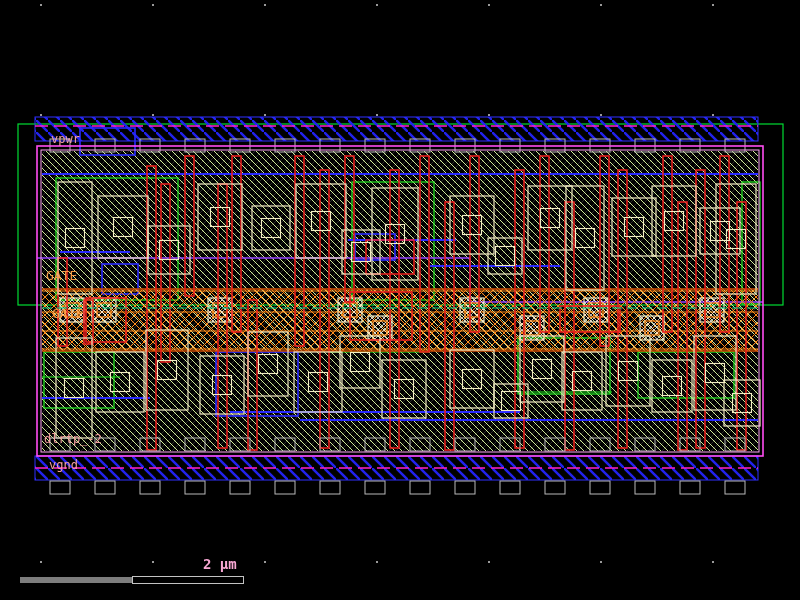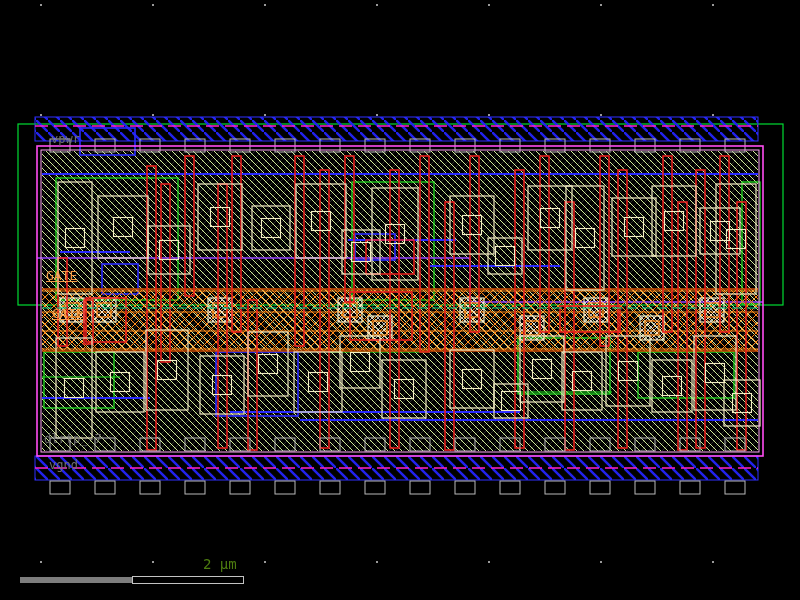--- a/index.html
+++ b/index.html
@@ -1,23 +1,23 @@
 <!DOCTYPE html>
 <html><head>
 <meta charset="utf-8">
 <style>
   html,body{margin:0;padding:0;background:#000;}
   #stage{position:relative;width:800px;height:600px;background:#000;overflow:hidden;
          font-family:"DejaVu Sans Mono","Liberation Mono",monospace;}
   #layout-svg{position:absolute;left:0;top:0;}
   .lbl{position:absolute;font-size:12px;line-height:12px;letter-spacing:0px;
        white-space:pre;pointer-events:none;}
-  .lbl-net{color:#737373;opacity:.95;}
-  .lbl-pin{color:#ff9f45;opacity:.95;font-size:13px;text-decoration:underline;}
-  .lbl-scale{color:#4d7c0f;font-size:14px;}
+  .lbl-net{color:#fca5a5;opacity:.95;}
+  .lbl-pin{color:#ff9f45;opacity:.95;font-size:13px;}
+  .lbl-scale{color:#f9a8d4;font-size:14px;font-weight:bold;}
   #scalebar-solid{position:absolute;left:20px;top:577px;width:112px;height:6px;background:#7d7d7d;}
   #scalebar-hollow{position:absolute;left:132px;top:576px;width:110px;height:6px;
                    background:#000;border:1px solid #c2c2c2;}
 </style>
 </head>
 <body>
 
 <div id="stage">
   <svg id="layout-svg" width="800" height="600">
       <defs>
@@ -293,21 +293,21 @@
         <rect x="41" y="150" width="718" height="302" stroke="#ffa4f6" fill="none" stroke-width="1"></rect>
       </g>
     </svg>
 
   <span class="lbl lbl-net" style="left:51px;top:133px;">vpwr</span>
 
   <span class="lbl lbl-pin" style="left:46px;top:270px;">GATE</span>
 
   <span class="lbl lbl-pin" style="left:52px;top:308px;">GATE</span>
 
-  <span class="lbl lbl-net" style="left:44px;top:433px;">dlrtp_-7</span>
+  <span class="lbl lbl-net" style="left:44px;top:433px;">dlrtp_-2</span>
 
   <span class="lbl lbl-net" style="left:49px;top:444px;margin-top:15px;">vgnd</span>
 
   <span class="lbl lbl-scale" style="left:203px;top:558px;">2 µm</span>
 
   <div id="scalebar-solid"></div>
   <div id="scalebar-hollow"></div>
 </div>
 
 </body></html>

